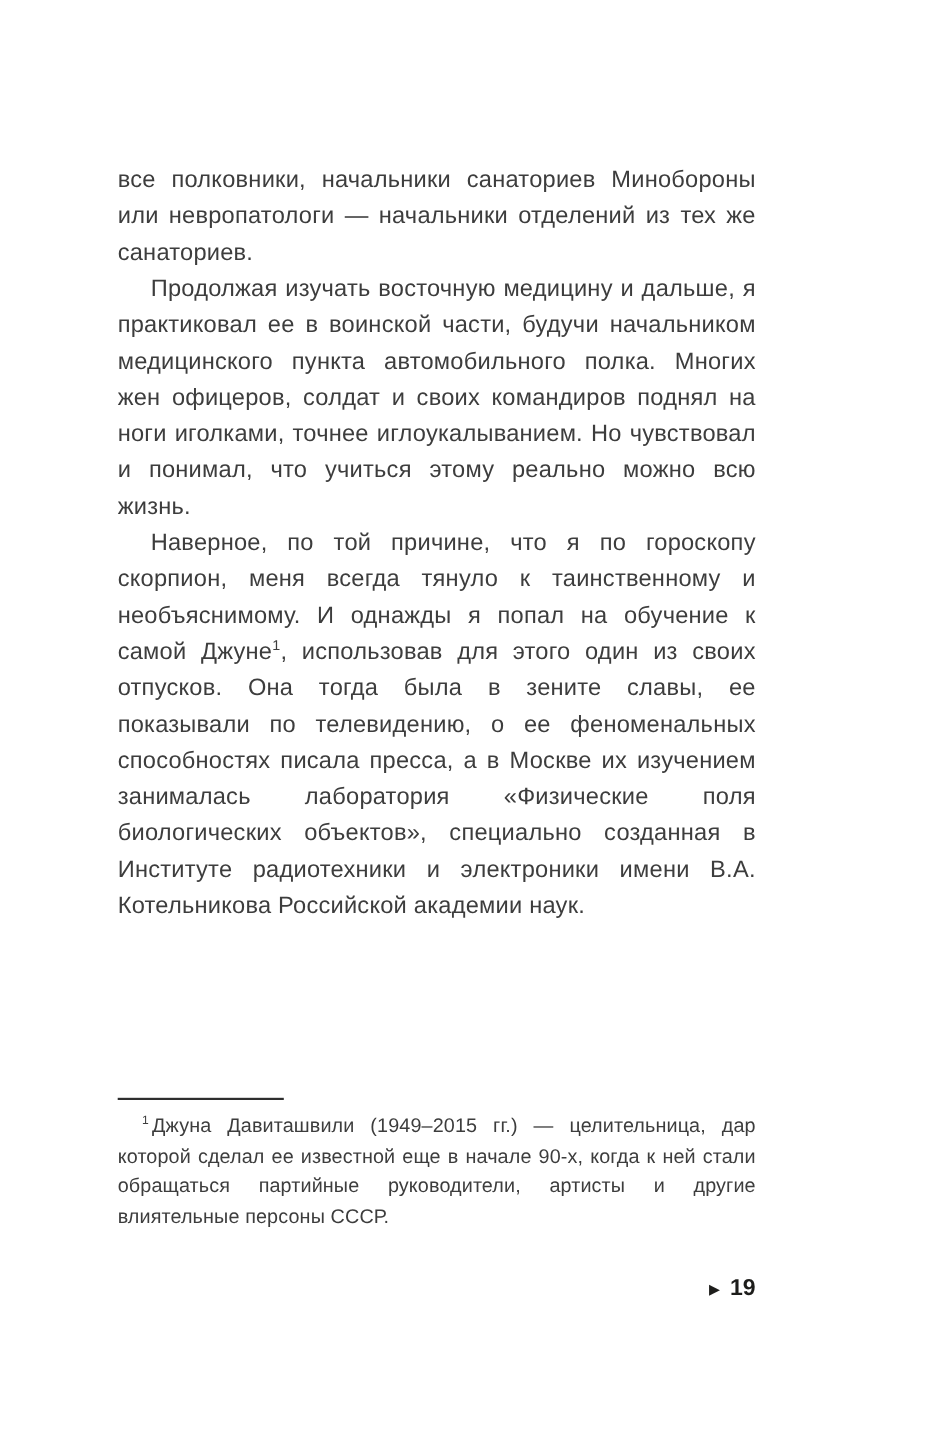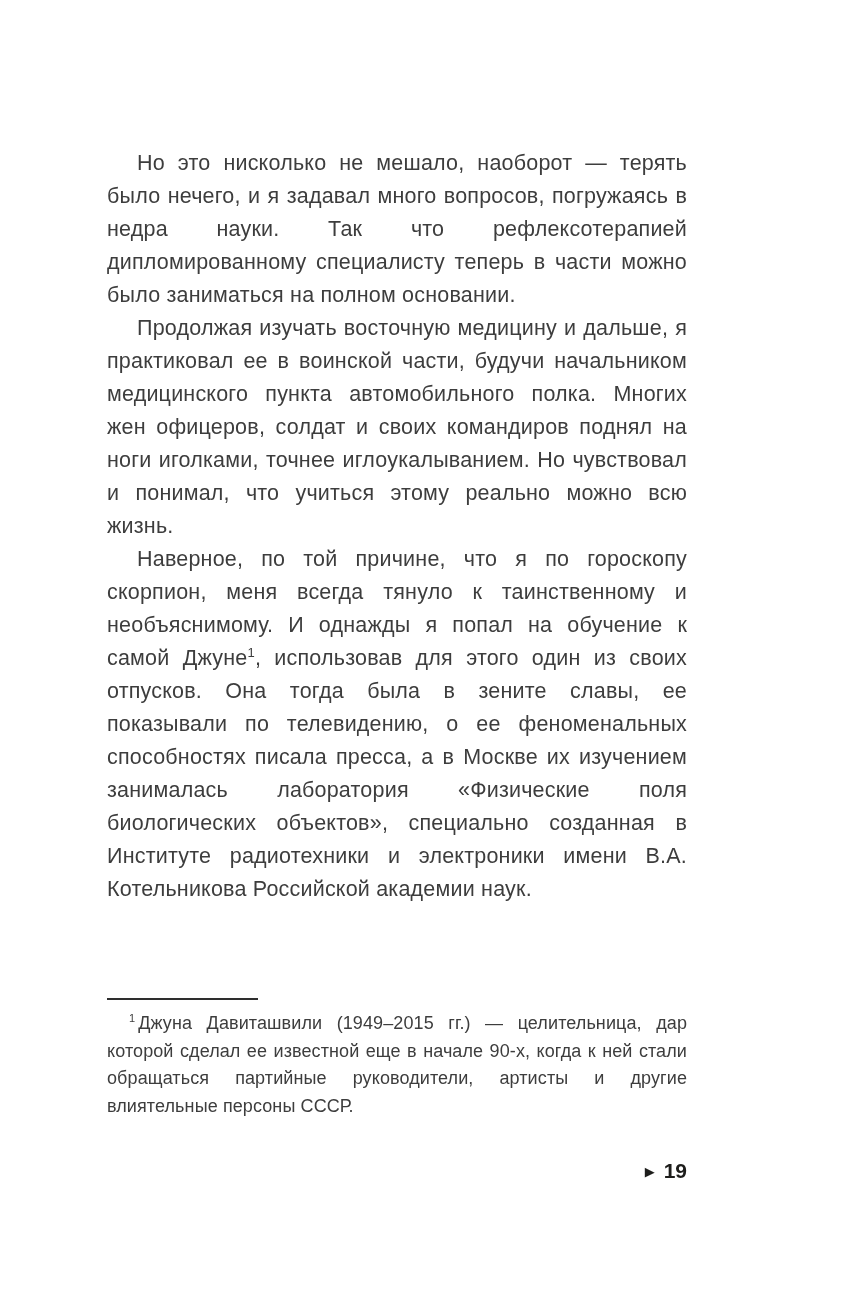--- a/index.html
+++ b/index.html
@@ -81,21 +81,21 @@
     font-weight: 700;
     line-height: 1;
   }
 </style>
 </head>
 <body>
 
 <div class="page">
 
   <main class="text-block">
-    <p class="para indent">Но это нисколько не мешало, наоборот — терять было нечего, и я задавал много вопросов, погружаясь в недра науки. Так что рефлексотерапией дипломированному специалисту теперь в части можно было заниматься на полном основании.</p>
+    <p class="para">все полковники, начальники санаториев Минобороны или невропатологи — начальники отделений из тех же санаториев.</p>
     <p class="para indent">Продолжая изучать восточную медицину и дальше, я практиковал ее в воинской части, будучи начальником медицинского пункта автомобильного полка. Многих жен офицеров, солдат и своих командиров поднял на ноги иголками, точнее иглоукалыванием. Но чувствовал и понимал, что учиться этому реально можно всю жизнь.</p>
     <p class="para indent"><span>Наверное, по той причине, что я по гороскопу скорпион, меня всегда тянуло к таинственному и необъяснимому. И однажды я попал на обучение к самой Джуне</span><sup class="fnref">1</sup><span>, использовав для этого один из своих отпусков. Она тогда была в зените славы, ее показывали по телевидению, о ее феноменальных способностях писала пресса, а в Москве их изучением занималась лаборатория «Физические поля биологических объектов», специально созданная в Институте радиотехники и электроники имени В.А. Котельникова Российской академии наук.</span></p>
   </main>
 
   <section class="footnote-section">
     <div class="fn-rule"></div>
     <p class="footnote-text"><sup class="fnmark">1</sup><span>Джуна Давиташвили (1949–2015 гг.) — целительница, дар которой сделал ее известной еще в начале 90-х, когда к ней стали обращаться партийные руководители, артисты и другие влиятельные персоны СССР.</span></p>
   </section>
 
   <footer class="page-footer">

